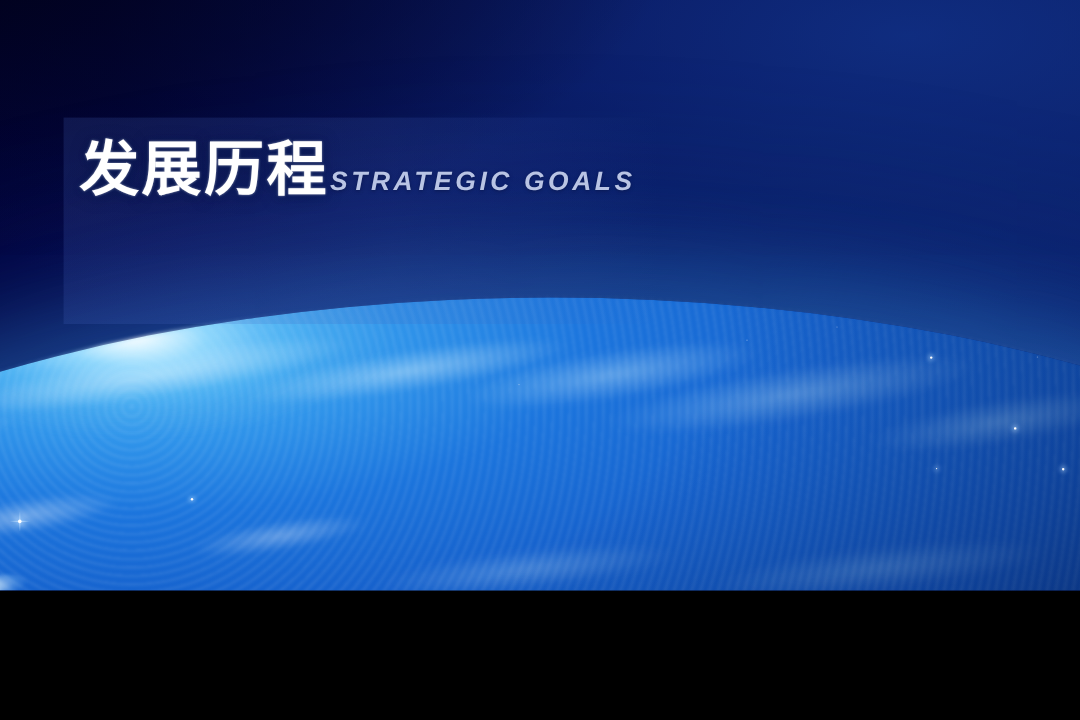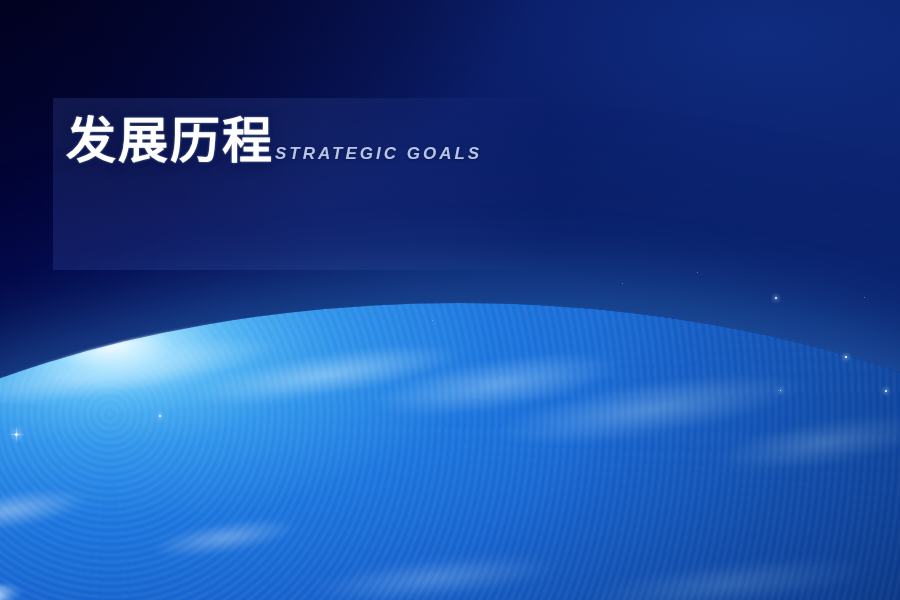--- a/index.html
+++ b/index.html
@@ -9,21 +9,21 @@
     background: #000;
   }
   body {
     font-family: "Liberation Sans", sans-serif;
   }
 
   
   #banner {
     position: relative;
     width: 900px;
-    height: 600px;
+    height: 492px;
     overflow: hidden;
     background: #1d4ed8;
     user-select: none;
   }
 
   
   .sky-base {
     position: absolute;
     inset: 0;
     background:
@@ -289,21 +289,21 @@
     line-height: 1;
     color: #ffffff;
     letter-spacing: 2px;
     text-shadow:
       0 0 2px rgba(255,255,255,0.55),
       0 1px 5px rgba(10,30,90,0.75),
       0 2px 12px rgba(6,18,64,0.55);
   }
   .headline-en {
     font-family: "Liberation Sans", sans-serif;
-    font-size: 17px;
+    font-size: 22px;
     font-style: italic;
     font-weight: 700;
     letter-spacing: 3.0px;
     color: #b9c4e4;
     margin-left: 1px;
     padding-bottom: 2px;
     text-shadow: 0 1px 3px rgba(8,20,70,0.7);
   }
 
   

